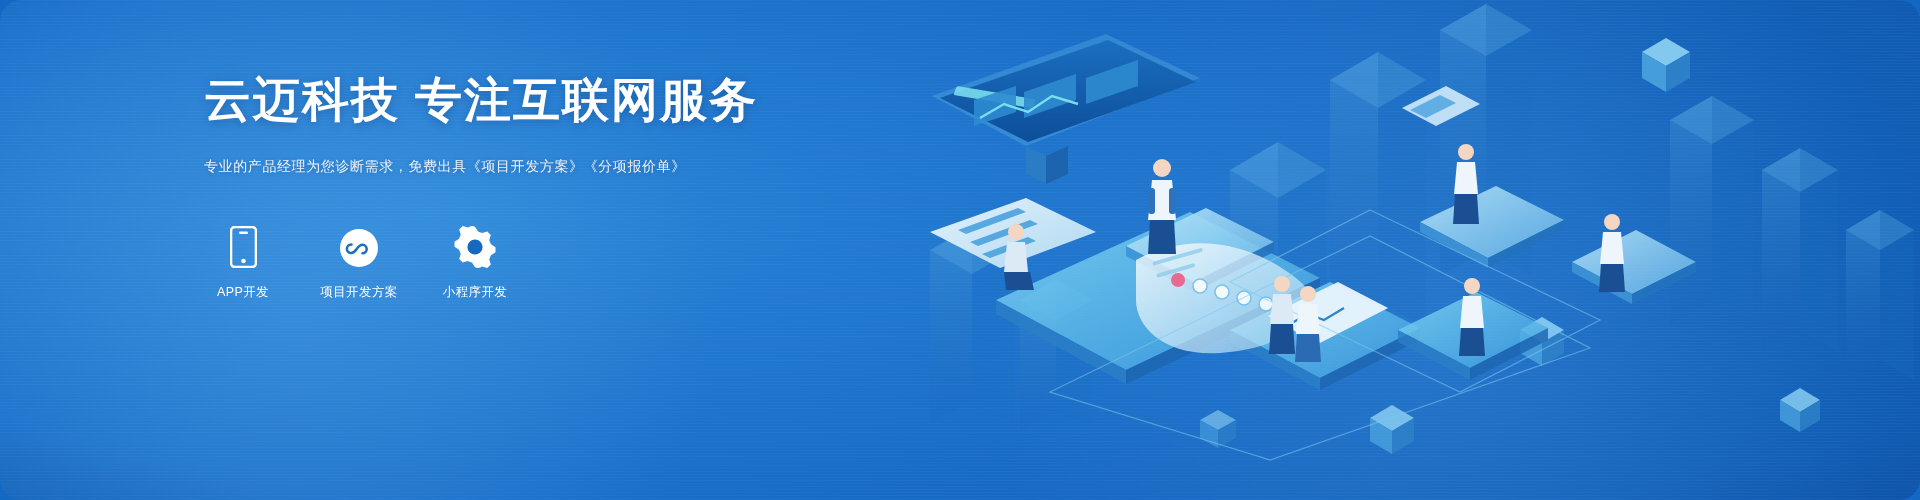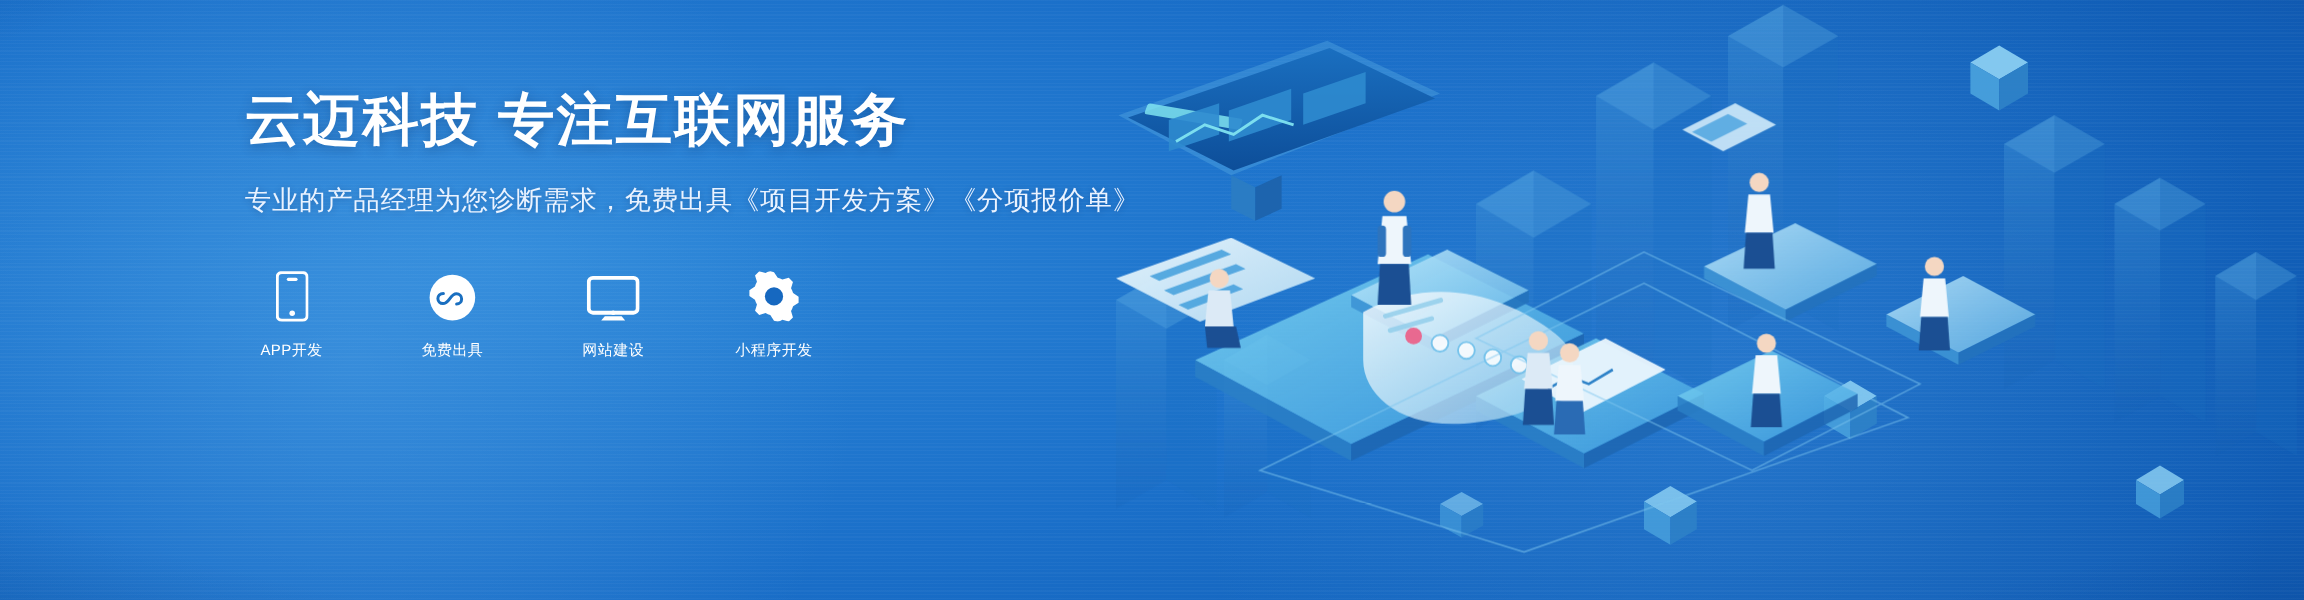--- a/index.html
+++ b/index.html
@@ -10,20 +10,21 @@
   }
 
   
   .banner{
     position:relative;
     width:1920px; height:500px;
     overflow:hidden;
     background:
       radial-gradient(120% 150% at 22% 42%, #2b86d8 0%, #1a6fc9 36%, #115fb8 62%, #0d4ea6 100%),
       linear-gradient(110deg,#1573cc 0%,#1268c3 45%,#0c4ea4 100%);
+    border-radius: 21px;
   }
   
   .scan{
     position:absolute; inset:0;
     background:repeating-linear-gradient(to bottom,
       rgba(255,255,255,.030) 0px, rgba(255,255,255,.030) 1px,
       rgba(0,0,0,0) 1px, rgba(0,0,0,0) 3px);
     pointer-events:none;
   }
   .glow-l{
@@ -47,27 +48,27 @@
   
   .copy{ position:absolute; left:204px; top:72px; width:740px; z-index:6; }
   .headline{
     font-size:47px; line-height:1.18; font-weight:700;
     color:#ffffff; letter-spacing:2px;
     text-shadow:0 2px 10px rgba(0,32,84,.30);
     white-space:nowrap;
   }
   .sub{ margin-top:22px; }
   .sub-line{
-    font-size:22px; line-height:35px; color:#eaf3ff;
+    font-size:14px; line-height:35px; color:#eaf3ff;
     letter-spacing:.6px; white-space:nowrap;
     text-shadow:0 1px 5px rgba(0,32,84,.28);
   }
 
   
-  .services{ display:flex; align-items:flex-end; gap:56px; margin-top:40px; }
+  .services{ display:flex; align-items:flex-end; gap:38px; margin-top:40px; }
   .svc{ width:78px; display:flex; flex-direction:column; align-items:center; }
   .svc .ic{ height:44px; display:flex; align-items:flex-end; justify-content:center; }
   .svc .lb{
     margin-top:16px; font-size:12.5px; color:#ffffff; letter-spacing:.4px;
     white-space:nowrap; text-align:center;
   }
   svg{ display:block; }
 
   
   .art{ position:absolute; right:0; top:0; width:1020px; height:500px; z-index:4; }
@@ -321,34 +322,24 @@
         <span class="lb">APP开发</span>
       </div>
 
       <div class="svc">
         <span class="ic">
           <svg width="40" height="40" viewBox="0 0 40 40">
             <circle cx="20" cy="20" r="19" fill="#ffffff"></circle>
             <path d="M12.5 16.5c-3 0-4.6 2.2-4.6 4.3 0 2.4 1.9 4.2 4.2 4.2 2.6 0 4.2-2 5.6-4 1.5-2.1 3-4.2 5.7-4.2 2.4 0 4.3 1.9 4.3 4.3s-1.8 4.2-4.2 4.2" fill="none" stroke="#1a6fc0" stroke-width="2.5" stroke-linecap="round"></path>
           </svg>
         </span>
-        <span class="lb">免费出具</span>
+        <span class="lb">项目开发方案</span>
       </div>
 
 
-      <div class="svc">
-        <span class="ic">
-          <svg width="44" height="38" viewBox="0 0 44 38">
-            <rect x="1.6" y="1.6" width="40.8" height="29" rx="3.5" fill="none" stroke="#ffffff" stroke-width="3.2"></rect>
-            <circle cx="22" cy="30.6" r="1.9" fill="#ffffff"></circle>
-            <path d="M15 33.5 L29 33.5 L32 37 L12 37 Z" fill="#ffffff"></path>
-          </svg>
-        </span>
-        <span class="lb">网站建设</span>
-      </div>
 
       <div class="svc">
         <span class="ic">
           <svg width="42" height="42" viewBox="0 0 42 42">
             <path fill="#ffffff" d="M21 0.8l3.1 4.6a16.6 16.6 0 0 1 3.9 1.6l5.3-1.5 3.5 3.5-1.6 5.3c.7 1.2 1.3 2.5 1.7 3.9l4.6 3.1v4.9l-4.6 3.1c-.4 1.4-1 2.7-1.7 3.9l1.6 5.3-3.5 3.5-5.3-1.6c-1.2.7-2.5 1.3-3.9 1.7L21 41.2l-3.1-4.6a16.6 16.6 0 0 1-3.9-1.7l-5.3 1.6-3.5-3.5 1.6-5.3a16.6 16.6 0 0 1-1.7-3.9L0.5 20.7v-4.9l4.6-3.1c.4-1.4 1-2.7 1.7-3.9L5.2 3.5 8.7 0l5.3 1.5c1.2-.7 2.5-1.3 3.9-1.6L21 0.8z"></path>
             <circle cx="21" cy="21" r="7.6" fill="#1668c0"></circle>
           </svg>
         </span>
         <span class="lb">小程序开发</span>
       </div>

